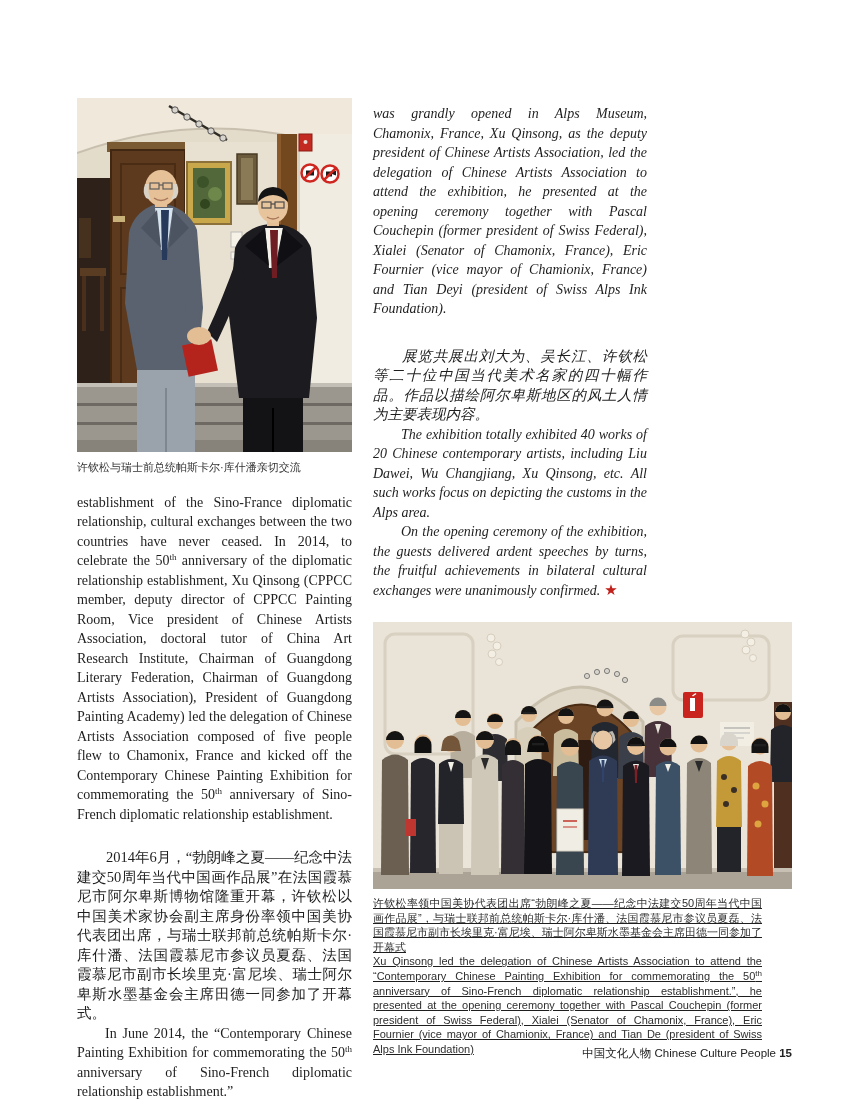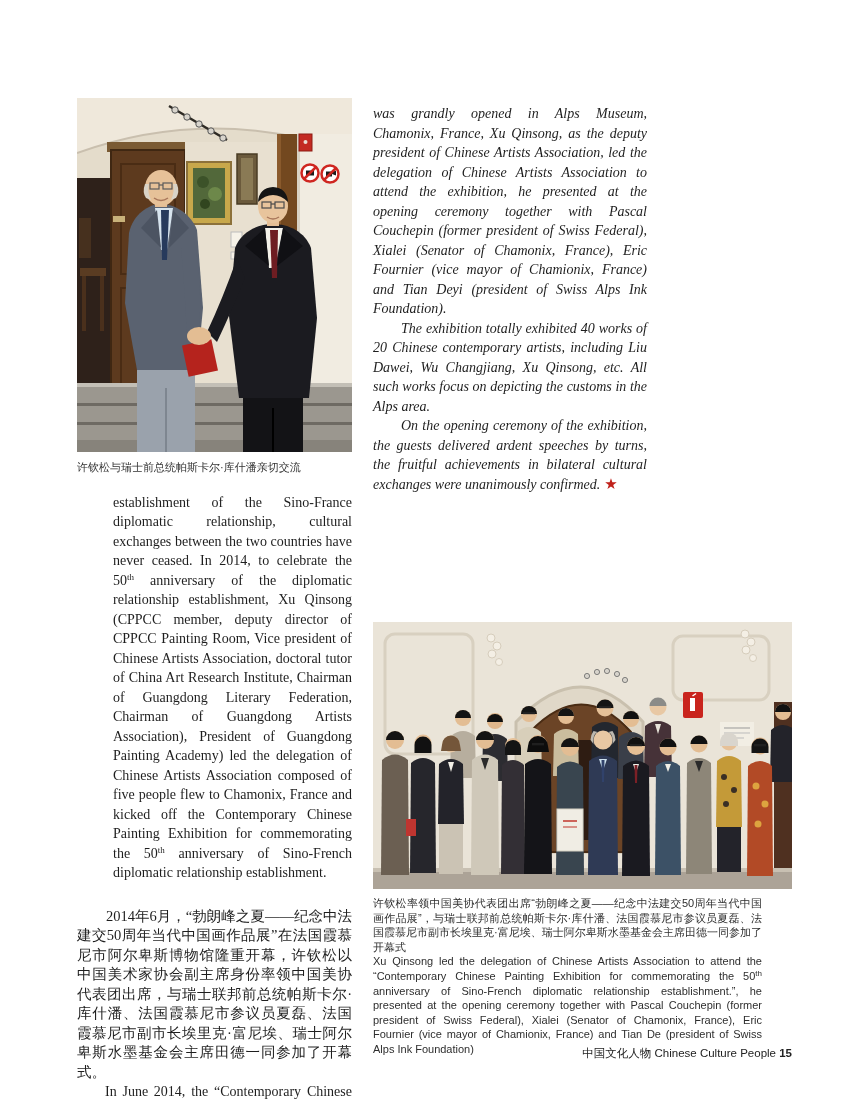--- a/index.html
+++ b/index.html
@@ -15,25 +15,25 @@
   .cap{font-family:"Liberation Sans","DejaVu Sans",sans-serif;font-size:11px;line-height:14.5px;
        color:#333;text-align:left;}
   .cap.zh{margin-top:8px;}
   
   .body{font-size:14px;line-height:19.5px;text-align:justify;margin:0;}
   .body.zh{font-size:14.5px;}
   .indent{text-indent:2em;}
   .gap-lg{margin-top:28px;}
   .gap-md{margin-top:24px;}
   .body sup{font-size:9px;line-height:0;vertical-align:5px;}
-  .left-col .body:first-of-type{margin-top:18px;margin-left:36px;}
+  .left-col .body:first-of-type{margin-top:18px;}
   
   .star{color:#c0211a;font-family:"DejaVu Sans",sans-serif;font-size:15px;margin-left:4px;}
   
-  .photo2-block{position:absolute;left:373px;top:622px;width:389px;}
+  .photo2-block{position:absolute;left:373px;top:622px;width:389px;text-decoration:underline;}
   .photo2-block .cap{text-align:justify;line-height:14.6px;color:#2e2e2e;}
   .photo2-block .cap.zh{margin-top:7px;}
   .photo2-block .cap sup{font-size:8px;vertical-align:4px;line-height:0;}
   
   .page-footer{position:absolute;right:54px;top:1046px;font-family:"Liberation Sans","DejaVu Sans",sans-serif;
        font-size:11.5px;color:#222;text-align:right;}
   .page-footer .pagenum{font-weight:bold;}
 </style>
 </head>
 <body>
@@ -156,20 +156,21 @@
       <div class="cap zh">许钦松与瑞士前总统帕斯卡尔·库什潘亲切交流</div>
     </figcaption>
 
     <p class="body"><span>establishment of the Sino-France diplomatic relationship, cultural exchanges between the two countries have never ceased. In 2014, to celebrate the 50</span><sup>th</sup><span> anniversary of the diplomatic relationship establishment, Xu Qinsong (CPPCC member, deputy director of CPPCC Painting Room, Vice president of Chinese Artists Association, doctoral tutor of China Art Research Institute, Chairman of Guangdong Literary Federation, Chairman of Guangdong Artists Association), President of Guangdong Painting Academy) led the delegation of Chinese Artists Association composed of five people flew to Chamonix, France and kicked off the Contemporary Chinese Painting Exhibition for commemorating the 50</span><sup>th</sup><span> anniversary of Sino-French diplomatic relationship establishment.</span></p>
     <p class="body zh indent gap-md">2014年6月，“勃朗峰之夏——纪念中法建交50周年当代中国画作品展”在法国霞慕尼市阿尔卑斯博物馆隆重开幕，许钦松以中国美术家协会副主席身份率领中国美协代表团出席，与瑞士联邦前总统帕斯卡尔·库什潘、法国霞慕尼市参议员夏磊、法国霞慕尼市副市长埃里克·富尼埃、瑞士阿尔卑斯水墨基金会主席田德一同参加了开幕式。</p>
     <p class="body indent"><span>In June 2014, the “Contemporary Chinese Painting Exhibition for commemorating the 50</span><sup>th</sup><span> anniversary of Sino-French diplomatic relationship establishment.”</span></p>
   </section>
 
   <section class="right-col">
     <p class="body">was grandly opened in Alps Museum, Chamonix, France, Xu Qinsong, as the deputy president of Chinese Artists Association, led the delegation of Chinese Artists Association to attend the exhibition, he presented at the opening ceremony together with Pascal Couchepin (former president of Swiss Federal), Xialei (Senator of Chamonix, France), Eric Fournier (vice mayor of Chamionix, France) and Tian Deyi (president of Swiss Alps Ink Foundation).</p>
+    <p class="body zh indent gap-lg">展览共展出刘大为、吴长江、许钦松等二十位中国当代美术名家的四十幅作品。作品以描绘阿尔卑斯地区的风土人情为主要表现内容。</p>
     <p class="body indent">The exhibition totally exhibited 40 works of 20 Chinese contemporary artists, including Liu Dawei, Wu Changjiang, Xu Qinsong, etc. All such works focus on depicting the customs in the Alps area.</p>
     <p class="body indent"><span>On the opening ceremony of the exhibition, the guests delivered ardent speeches by turns, the fruitful achievements in bilateral cultural exchanges were unanimously confirmed.</span><span class="star">★</span></p>
   </section>
 
   <section class="photo2-block">
     <figure class="photo-frame">
       <svg width="419" height="267" viewBox="0 0 419 267" xmlns="http://www.w3.org/2000/svg">
         <rect x="0" y="0" width="419" height="267" fill="#eae4d8"></rect>
 
         <rect x="12" y="12" width="88" height="120" rx="10" fill="none" stroke="#d8d0c0" stroke-width="3"></rect>

